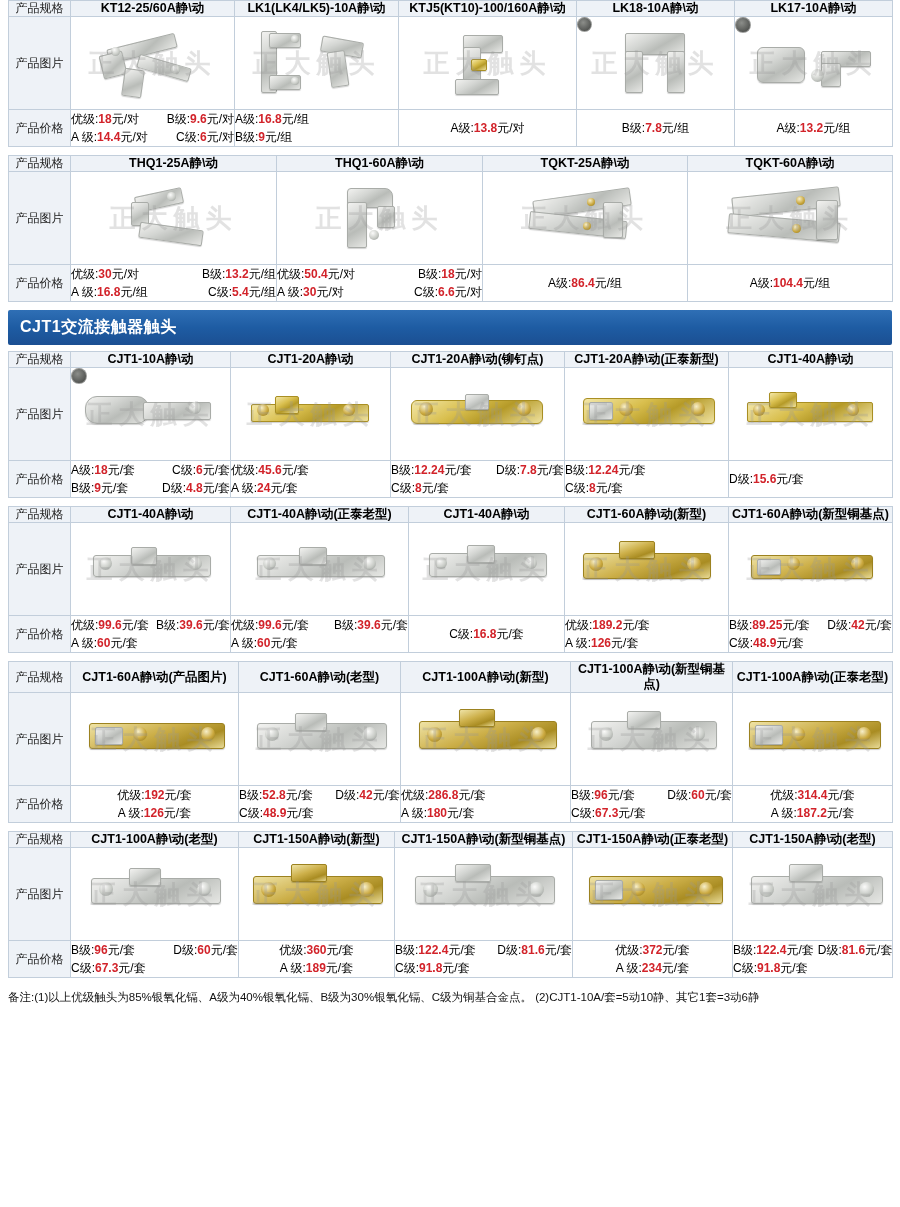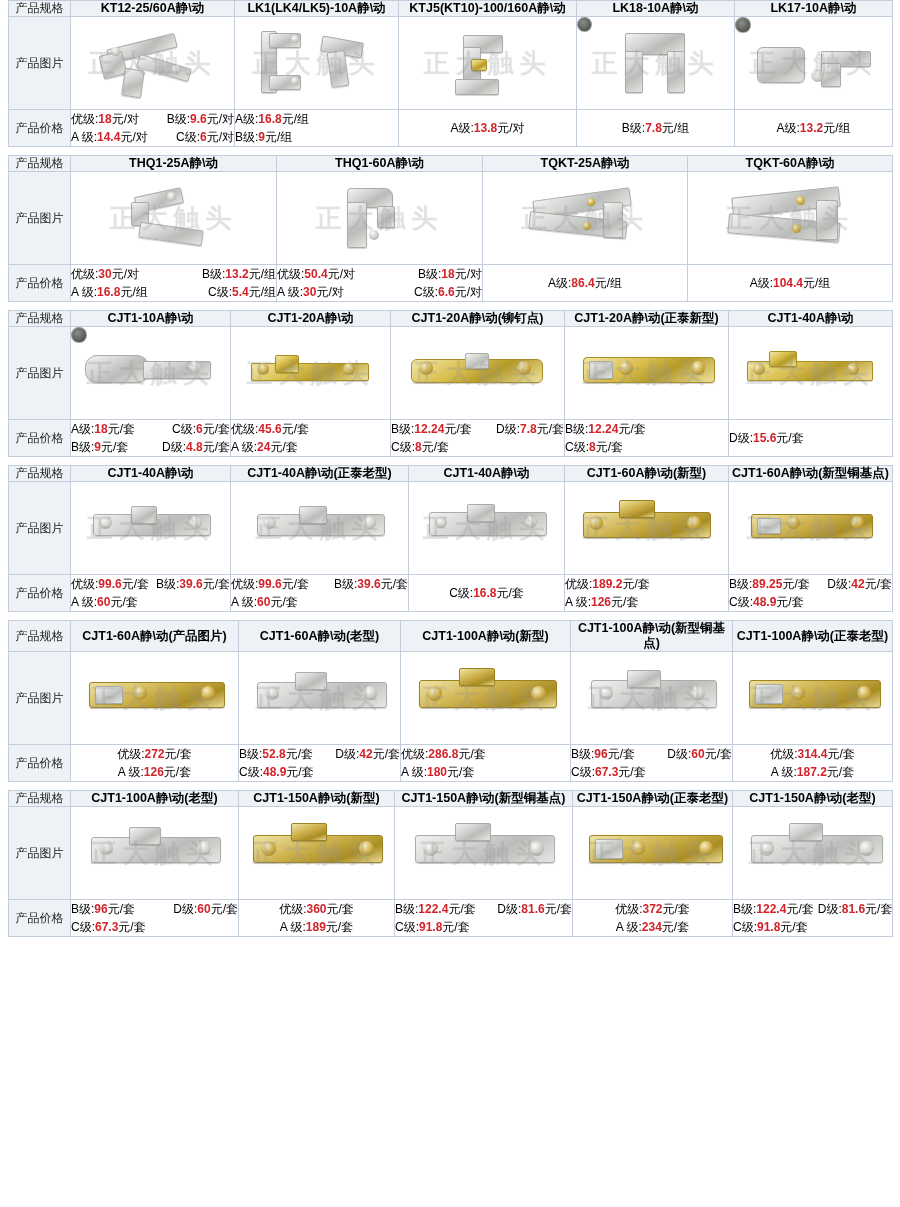--- a/index.html
+++ b/index.html
@@ -337,20 +337,21 @@
       </td>
       <td class="pricecell">
         <div class="price-row center">
               <span class="pr"><span>A级:</span><span class="num">104.4</span><span>元/组</span></span>
             </div>
       </td>
     </tr>
   </tbody>
     </table>
 
+  <div class="banner small">CJT1交流接触器触头</div>
 
   <table class="block">
     <colgroup>
         <col style="width:62px">
         <col style="width:160px">
         <col style="width:160px">
         <col style="width:174px">
         <col style="width:164px">
         <col style="width:164px">
       </colgroup>
@@ -632,21 +633,21 @@
           <div class="p dot" style="left:58px;top:34px;width:14px;height:14px;"></div>
           <div class="p dot" style="left:124px;top:34px;width:14px;height:14px;"></div>
         </div>
         <div class="wm">正大触头</div>
       </td>
     </tr>
     <tr>
       <td class="rowlabel">产品价格</td>
       <td class="pricecell">
         <div class="price-row center">
-              <span class="pr"><span>优级:</span><span class="num">272</span><span>元/套</span></span>
+              <span class="pr"><span>优级:</span><span class="num">192</span><span>元/套</span></span>
             </div>
         <div class="price-row center">
               <span class="pr"><span>A 级:</span><span class="num">126</span><span>元/套</span></span>
             </div>
       </td>
       <td class="pricecell">
         <div class="price-row">
               <span class="pr"><span>B级:</span><span class="num">52.8</span><span>元/套</span></span>
               <span class="pr"><span>D级:</span><span class="num">42</span><span>元/套</span></span>
             </div>
@@ -791,13 +792,14 @@
               <span class="pr"><span>D级:</span><span class="num">81.6</span><span>元/套</span></span>
             </div>
         <div class="price-row single">
               <span class="pr"><span>C级:</span><span class="num">91.8</span><span>元/套</span></span>
             </div>
       </td>
     </tr>
   </tbody>
     </table>
 
+  <div class="note">备注:(1)以上优级触头为85%银氧化镉、A级为40%银氧化镉、B级为30%银氧化镉、C级为铜基合金点。 (2)CJT1-10A/套=5动10静、其它1套=3动6静</div>
 </div>
 
 </body></html>

